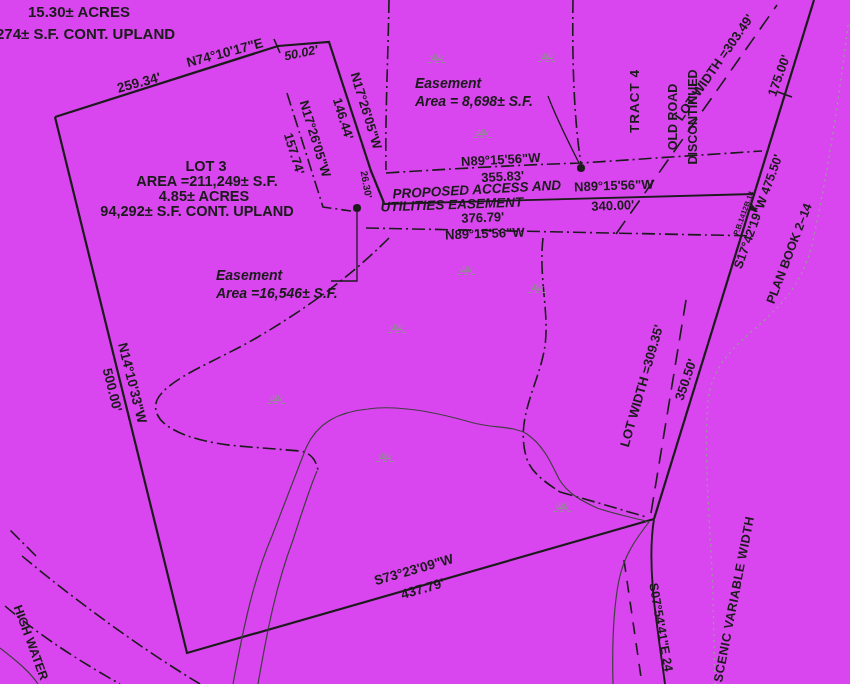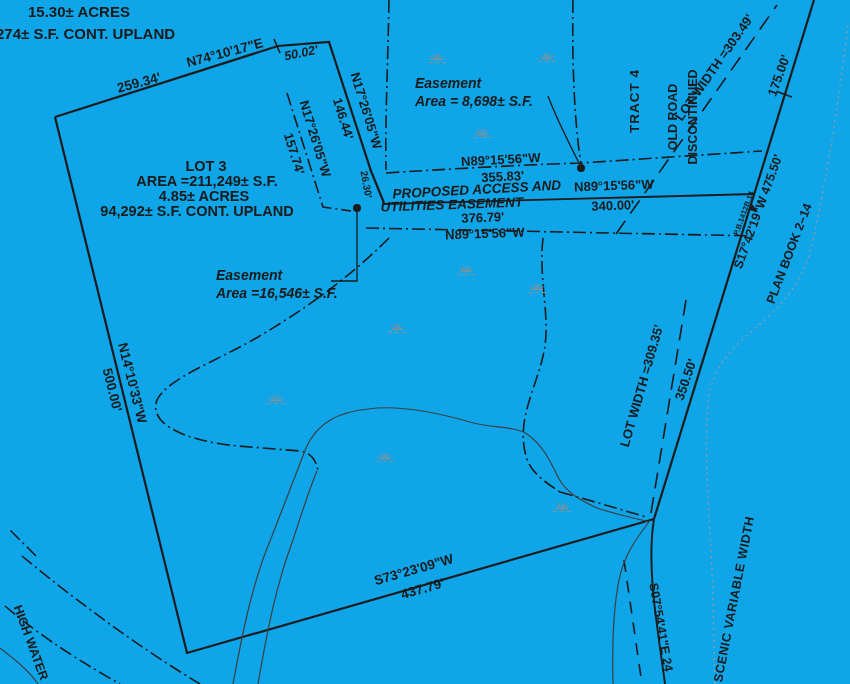--- a/index.html
+++ b/index.html
@@ -1,19 +1,19 @@
 <!DOCTYPE html>
 <html><head>
 <meta charset="utf-8">
 <style>
   html,body{margin:0;padding:0;background:#e8e8e8;}
   #plat{
     position:relative;
     width:850px;height:684px;
-    background:#0ea5e9;
+    background:#d946ef;
     overflow:hidden;
     font-family:"Liberation Sans", sans-serif;
   }
   svg{display:block;}
   text{
     fill:#1b1b1b;
     font-family:"Liberation Sans", sans-serif;
     font-weight:700;
   }
   .it{font-style:italic;}

